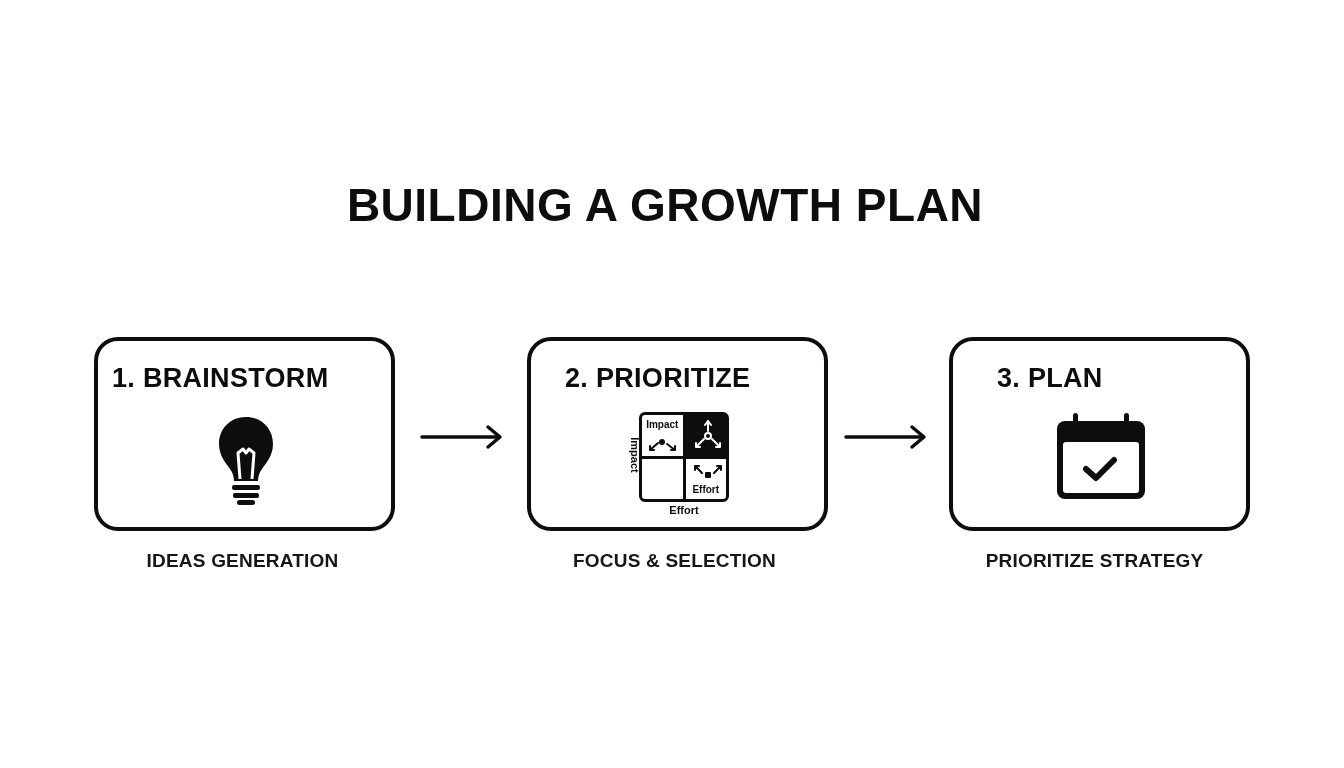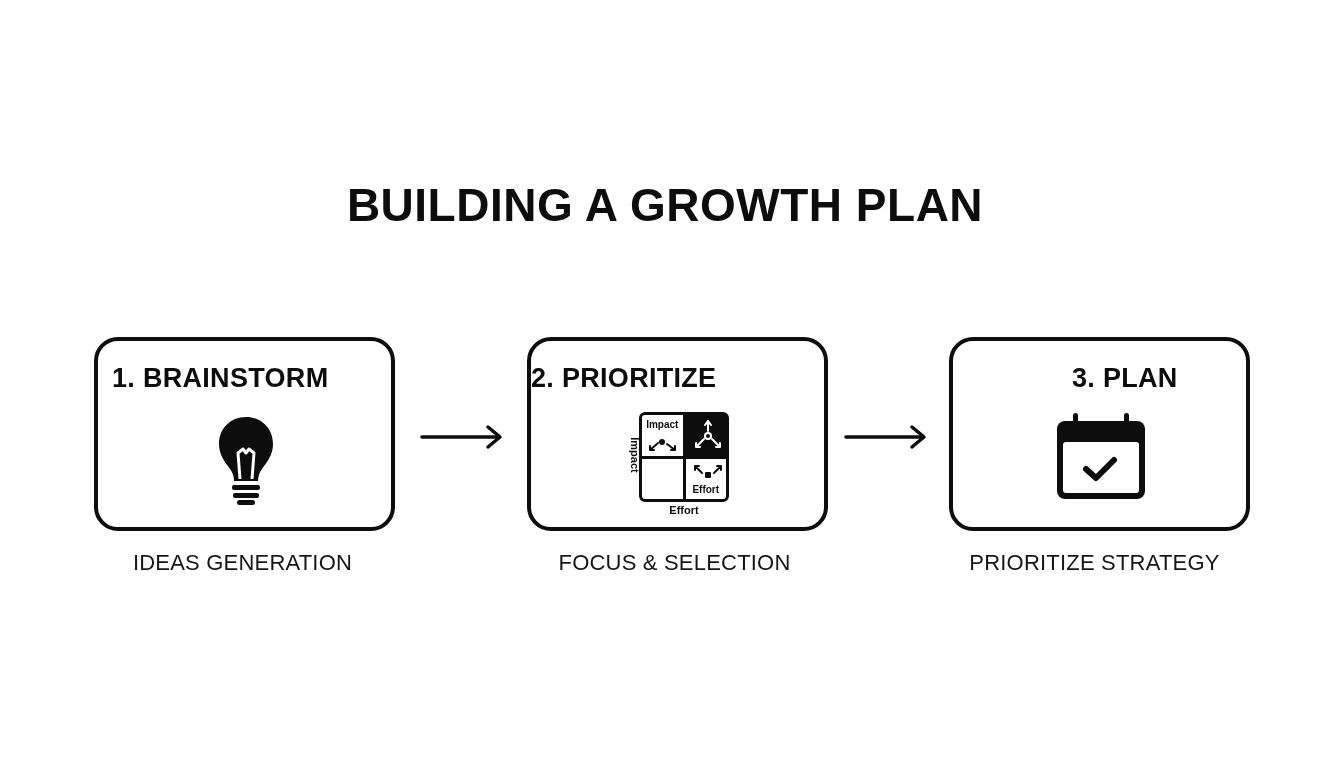--- a/index.html
+++ b/index.html
@@ -18,21 +18,21 @@
     }
     .step-title {
       position: absolute; left: 0; width: 100%; top: 22px;
       text-align: center; font-weight: 700; font-size: 27px; letter-spacing: 0.3px;
       color: #0d0d0d;
     }
     .step-icon { position: absolute; }
 
     .caption {
       position: absolute; top: 550px; width: 301px; text-align: center;
-      font-weight: 400; font-size: 22px; color: #161616; letter-spacing: 0.2px;
+      font-weight: 700; font-size: 19px; color: #161616; letter-spacing: 0.2px;
     }
 
     .arrow { position: absolute; top: 422px; width: 84px; height: 30px; }
 
     
     .matrix {
       position: absolute; left: 108px; top: 71px; width: 90px; height: 90px;
       border: 3px solid #0d0d0d; border-radius: 6px; overflow: hidden;
       display: grid; grid-template-columns: 1fr 1fr; grid-template-rows: 1fr 1fr;
       background: #0d0d0d; gap: 3px;
@@ -74,21 +74,21 @@
 <div class="caption" style="left:92px;">IDEAS GENERATION</div>
 
 <div class="arrow" style="left:420px;">
   <svg width="84" height="30" viewBox="0 0 84 30">
     <line x1="2" y1="15" x2="78" y2="15" stroke="#0d0d0d" stroke-width="3.5" stroke-linecap="round"></line>
     <polyline points="68,5 80,15 68,25" fill="none" stroke="#0d0d0d" stroke-width="3.5" stroke-linecap="round" stroke-linejoin="round"></polyline>
   </svg>
 </div>
 
 <div class="step-box" style="left:527px;">
-  <div class="step-title" style="text-align:left; ">2. PRIORITIZE</div>
+  <div class="step-title" style="text-align:left; padding-left:34px;">2. PRIORITIZE</div>
 
   <div class="axis-y">Impact</div>
   <div class="matrix">
     <div class="cell">
       <div class="cell-label" style="top:4px;">Impact</div>
       <svg width="34" height="16" viewBox="0 0 34 16" style="left:4px; top:22px;">
         <path d="M4 13 L12 6 M4 13 L4 9 M4 13 L8 13" stroke="#0d0d0d" stroke-width="2" fill="none" stroke-linecap="round"></path>
         <circle cx="16" cy="5" r="3" fill="#0d0d0d"></circle>
         <path d="M21 7 L29 13 M29 13 L29 9 M29 13 L25 13" stroke="#0d0d0d" stroke-width="2" fill="none" stroke-linecap="round"></path>
       </svg>
@@ -116,21 +116,21 @@
 <div class="caption" style="left:524px;">FOCUS &amp; SELECTION</div>
 
 <div class="arrow" style="left:844px;">
   <svg width="84" height="30" viewBox="0 0 84 30">
     <line x1="2" y1="15" x2="78" y2="15" stroke="#0d0d0d" stroke-width="3.5" stroke-linecap="round"></line>
     <polyline points="68,5 80,15 68,25" fill="none" stroke="#0d0d0d" stroke-width="3.5" stroke-linecap="round" stroke-linejoin="round"></polyline>
   </svg>
 </div>
 
 <div class="step-box" style="left:949px;">
-  <div class="step-title" style="text-align:left; padding-left:119px;">3. PLAN</div>
+  <div class="step-title" style="text-align:left; padding-left:44px;">3. PLAN</div>
   <div class="step-icon" style="left:100px; top:70px; width:96px; height:92px;">
     <svg width="96" height="92" viewBox="0 0 96 92">
       <rect x="20" y="2" width="5" height="14" rx="2.5" fill="#0d0d0d"></rect>
       <rect x="71" y="2" width="5" height="14" rx="2.5" fill="#0d0d0d"></rect>
       <rect x="4" y="10" width="88" height="78" rx="8" fill="#0d0d0d"></rect>
       <rect x="10" y="31" width="76" height="51" rx="3" fill="#ffffff"></rect>
       <polyline points="33,58 43,67 61,49" fill="none" stroke="#0d0d0d" stroke-width="6" stroke-linecap="round" stroke-linejoin="round"></polyline>
     </svg>
   </div>
 </div>

